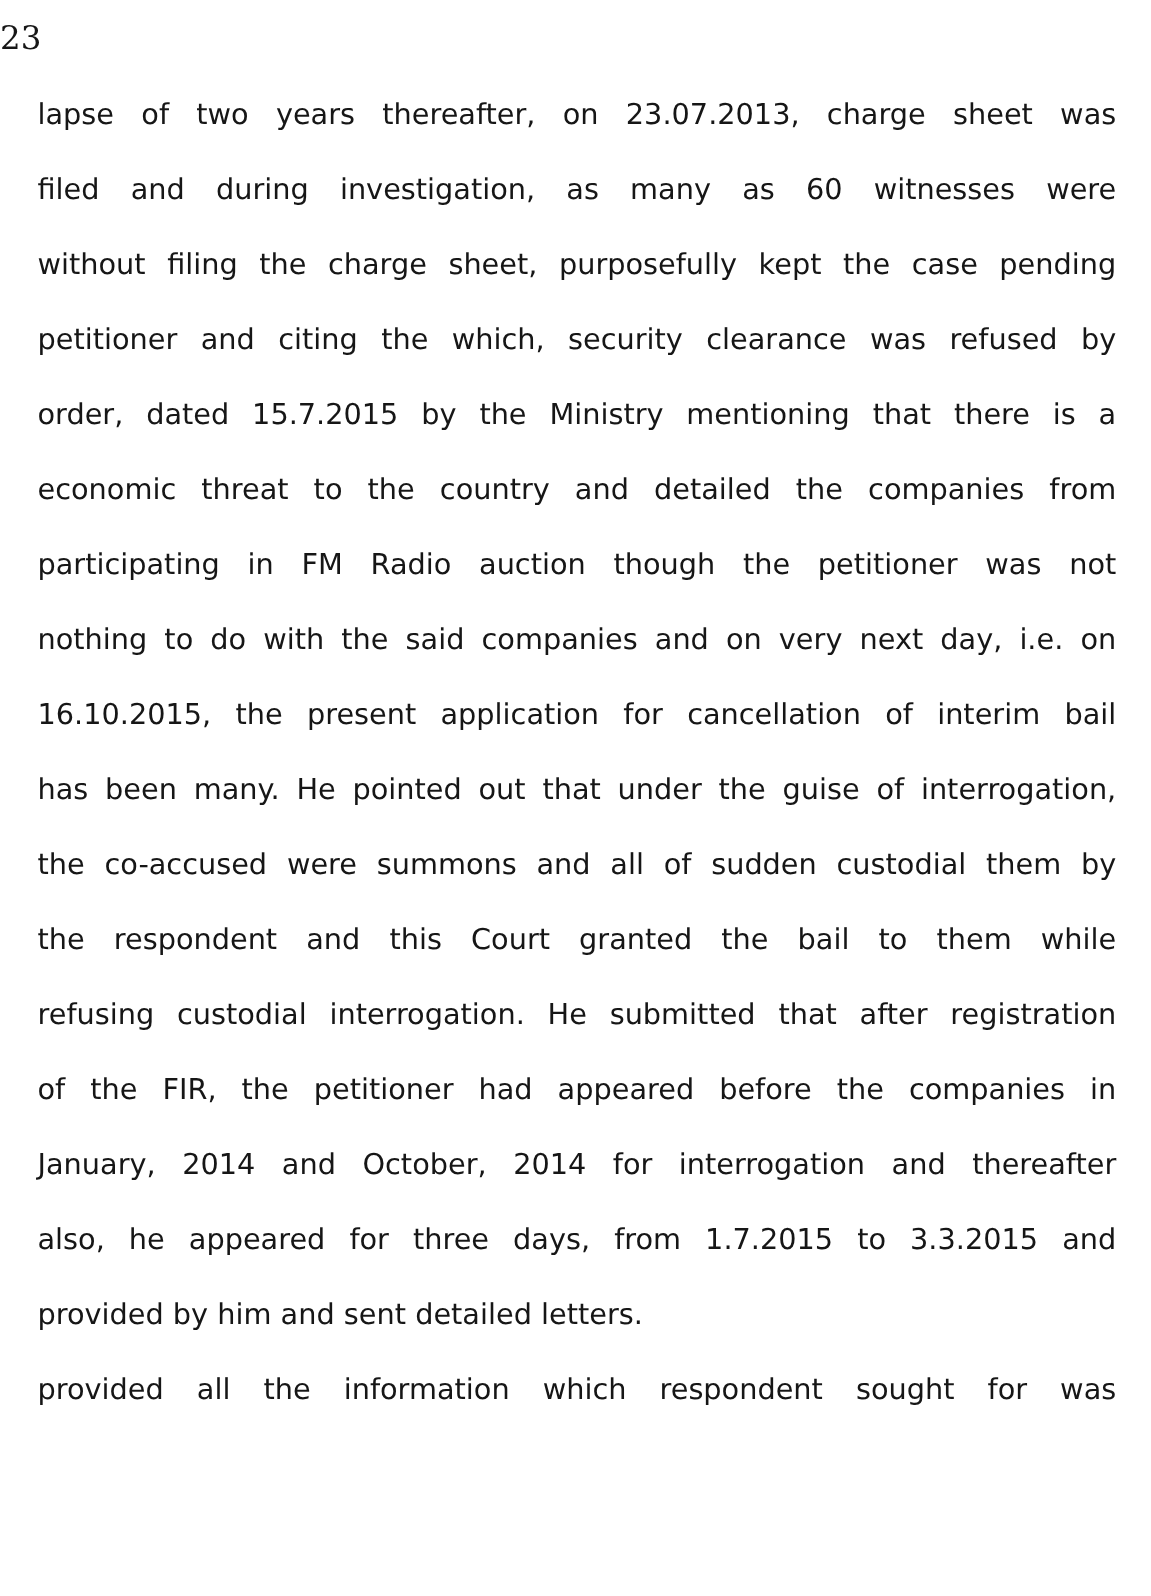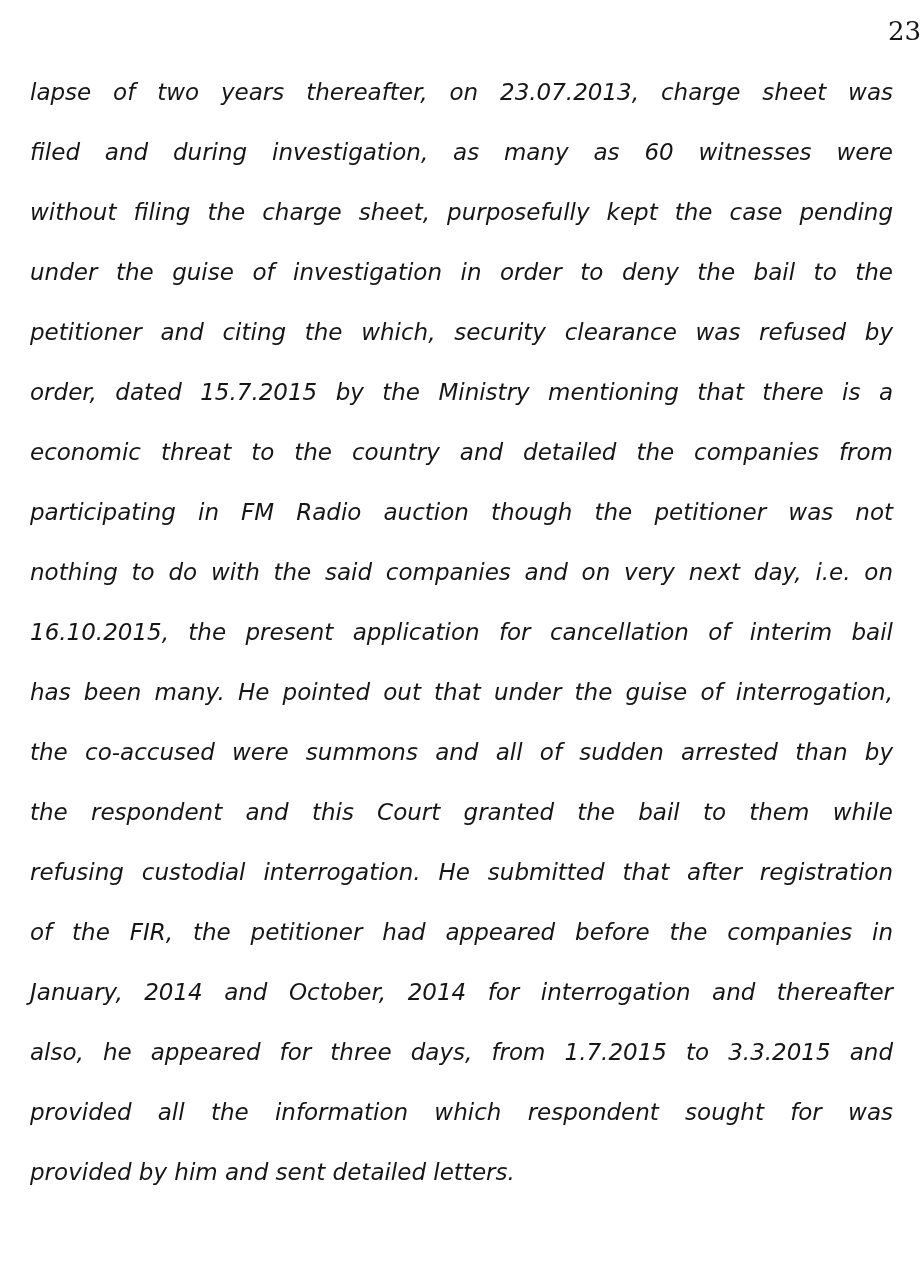--- a/index.html
+++ b/index.html
@@ -18,32 +18,31 @@
   .doc-page {
     position: absolute;
     inset: 0;
     background: #ffffff;
   }
   .page-number {
     position: absolute;
     top: 16px;
     left: 0;
     width: 100%;
-    text-align: right;
+    text-align: left;
     font-family: "DejaVu Serif", "Liberation Serif", serif;
     font-size: 26px;
     line-height: 30px;
     color: #161616;
   }
   .body-text {
     position: absolute;
     top: 62px;
     left: 30px;
     right: 28px;
-    font-style: italic;
   }
   .line {
     height: 60px;
     line-height: 60px;
     font-size: 23px;
     text-align: justify;
     text-align-last: justify;
     -moz-text-align-last: justify;
     color: #161616;
   }
@@ -54,30 +53,29 @@
 </style>
 </head>
 <body>
 
 <div class="doc-page">
   <div class="page-number">23</div>
   <div class="body-text" id="body-text">
       <div class="line">lapse of two years thereafter, on 23.07.2013, charge sheet was</div>
       <div class="line">filed and during investigation, as many as 60 witnesses were</div>
       <div class="line">without filing the charge sheet, purposefully kept the case pending</div>
-      <div class="line">under the guise of investigation in order to deny the bail to the</div>
       <div class="line">petitioner and citing the which, security clearance was refused by</div>
       <div class="line">order, dated 15.7.2015 by the Ministry mentioning that there is a</div>
       <div class="line">economic threat to the country and detailed the companies from</div>
       <div class="line">participating in FM Radio auction though the petitioner was not</div>
       <div class="line">nothing to do with the said companies and on very next day, i.e. on</div>
       <div class="line">16.10.2015, the present application for cancellation of interim bail</div>
       <div class="line">has been many. He pointed out that under the guise of interrogation,</div>
-      <div class="line">the co-accused were summons and all of sudden arrested than by</div>
+      <div class="line">the co-accused were summons and all of sudden custodial them by</div>
       <div class="line">the respondent and this Court granted the bail to them while</div>
       <div class="line">refusing custodial interrogation. He submitted that after registration</div>
       <div class="line">of the FIR, the petitioner had appeared before the companies in</div>
       <div class="line">January, 2014 and October, 2014 for interrogation and thereafter</div>
       <div class="line">also, he appeared for three days, from 1.7.2015 to 3.3.2015 and</div>
+      <div class="line last">provided by him and sent detailed letters.</div>
       <div class="line">provided all the information which respondent sought for was</div>
-      <div class="line last">provided by him and sent detailed letters.</div>
     </div>
 </div>
 
 </body></html>

